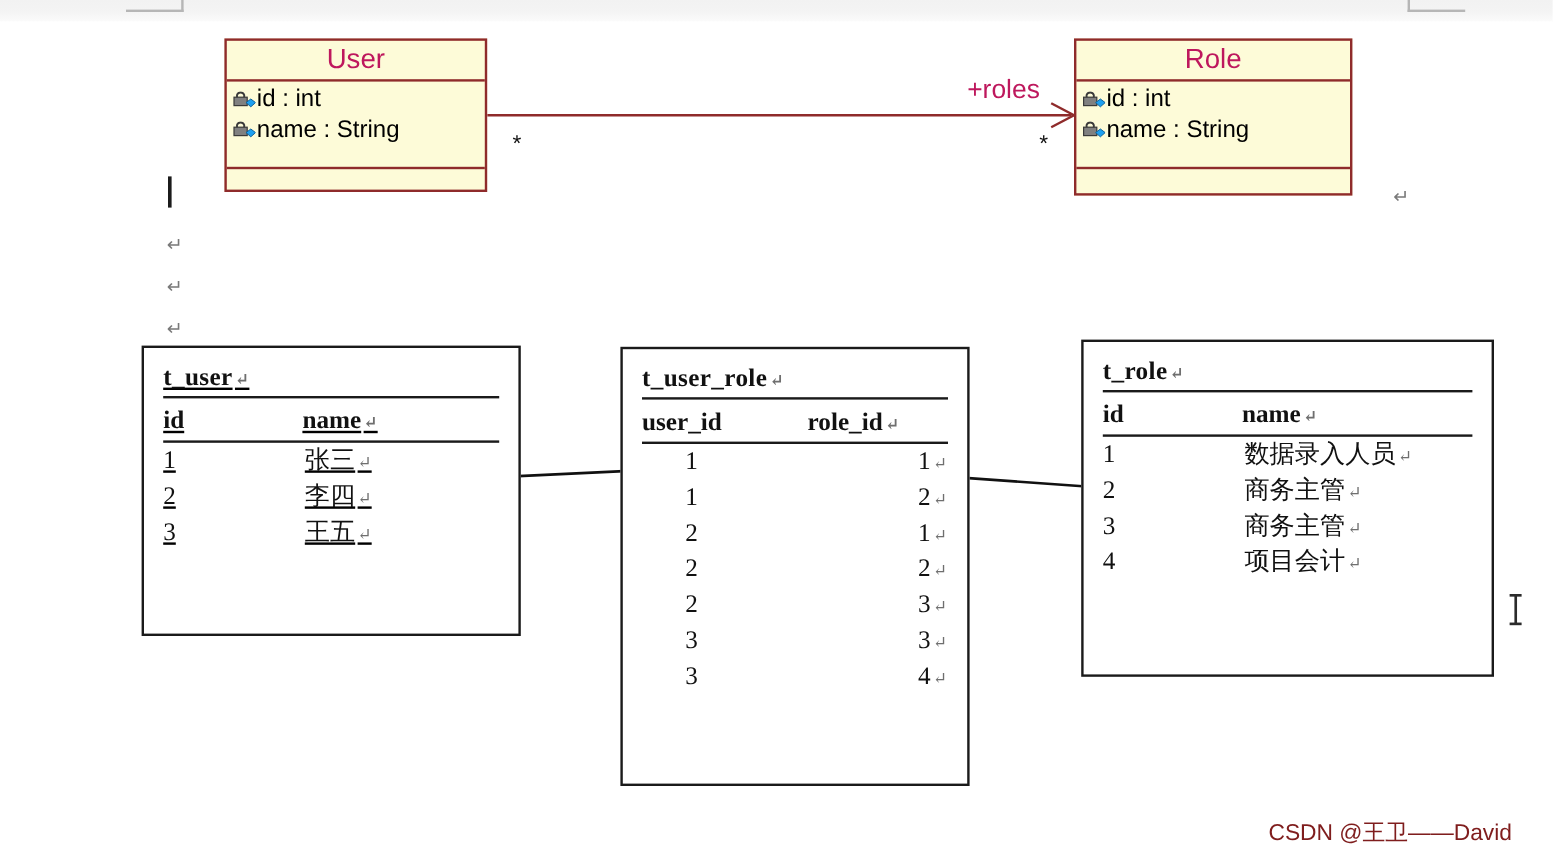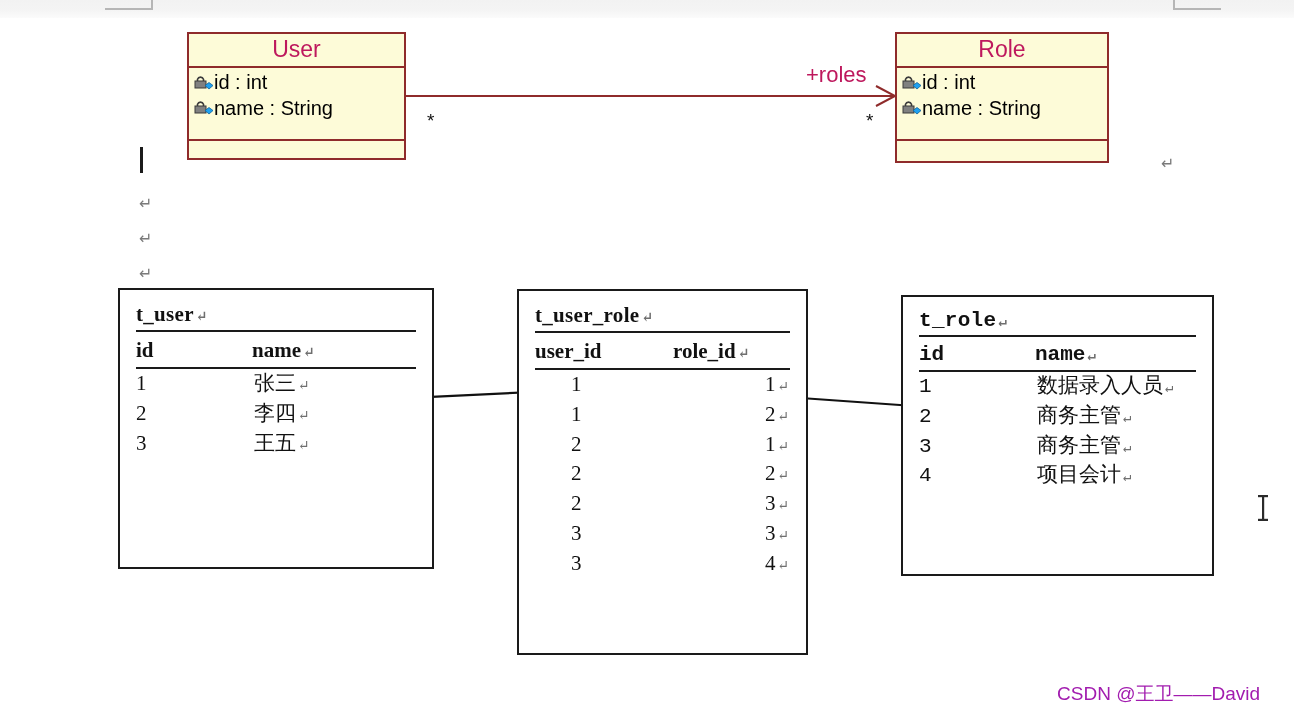--- a/index.html
+++ b/index.html
@@ -76,21 +76,21 @@
   .uml-ops { height: 22px; }
   .attr-icon {
     width: 20px; height: 17px;
     margin-right: 1px;
     flex: 0 0 auto;
     position: relative;
     top: 1px;
   }
 
   #uml-user  { left: 187px; top: 32px;  width: 219px; height: 128px; }
-  #uml-role  { left: 895px; top: 32px;  width: 214px; height: 131px; }
+  #uml-role  { left: 895px; top: 32px;  width: 232px; height: 131px; }
 
   
   #assoc-svg {
     position: absolute;
     left: 0; top: 0;
     width: 1294px; height: 719px;
     pointer-events: none;
   }
   .assoc-label {
     position: absolute;
@@ -135,23 +135,23 @@
   }
 
   
   .db-table {
     position: absolute;
     background: #ffffff;
     border: 2px solid #1a1a1a;
     box-sizing: border-box;
     padding: 12px 16px 0 16px;
   }
-  #tbl-t-user      { left: 118px; top: 288px; width: 316px; height: 281px; }
+  #tbl-t-user      { left: 118px; top: 288px; width: 316px; height: 242px; text-decoration: underline; }
   #tbl-t-user-role { left: 517px; top: 289px; width: 291px; height: 366px; }
-  #tbl-t-role      { left: 901px; top: 295px; width: 313px; height: 281px; font-family: Liberation Mono, monospace; }
+  #tbl-t-role      { left: 901px; top: 283px; width: 344px; height: 281px; }
 
   .db-name {
     font-size: 21px;
     color: #111;
     font-weight: bold;
     letter-spacing: .3px;
     padding-bottom: 3px;
     border-bottom: 2px solid #1a1a1a;
     white-space: nowrap;
   }
@@ -181,21 +181,21 @@
   #tbl-t-user-role .c1 { flex: 1 1 auto; }
   #tbl-t-user-role .db-row .c0 { padding-left: 36px; }
   #tbl-t-user-role .db-row .c1 { padding-left: 56px; }
 
   
   #watermark {
     position: absolute;
     right: 34px; bottom: 12px;
     font-family: "Liberation Sans", "DejaVu Sans", sans-serif;
     font-size: 19px;
-    color: #a21caf;
+    color: #7f1d1d;
     white-space: nowrap;
   }
 </style>
 </head>
 <body>
 
 <div id="doc-top-band"></div>
 <div id="doc-page"></div>
 
 <div class="margin-mark" id="margin-mark-left"></div>

